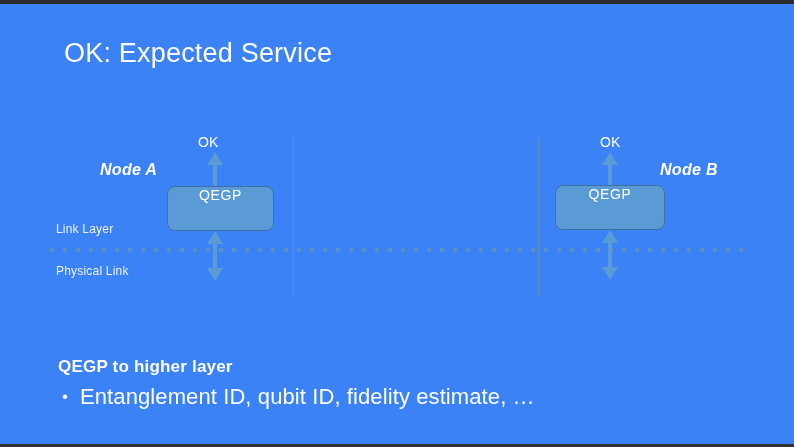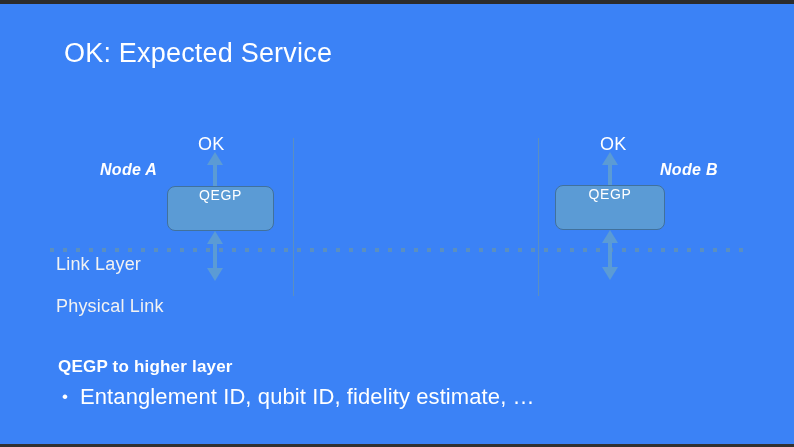--- a/index.html
+++ b/index.html
@@ -49,30 +49,29 @@
     color: #ffffff;
     white-space: nowrap;
   }
   .node-label {
     font-size: 16px;
     font-style: italic;
     font-weight: bold;
     letter-spacing: 0.3px;
   }
   .ok-label {
-    font-size: 18px;
+    font-size: 14px;
     font-weight: normal;
     letter-spacing: 0.2px;
   }
   .layer-label {
-    font-size: 18px;
+    font-size: 12px;
     font-weight: normal;
     color: #f2f2f2;
     letter-spacing: 0.2px;
-    margin-top: 32px;
   }
 
   
   .qegp-box {
     position: absolute;
     background: #5b9bd5;
     border: 1px solid #41719c;
     border-radius: 8px;
     box-sizing: border-box;
     display: flex;

